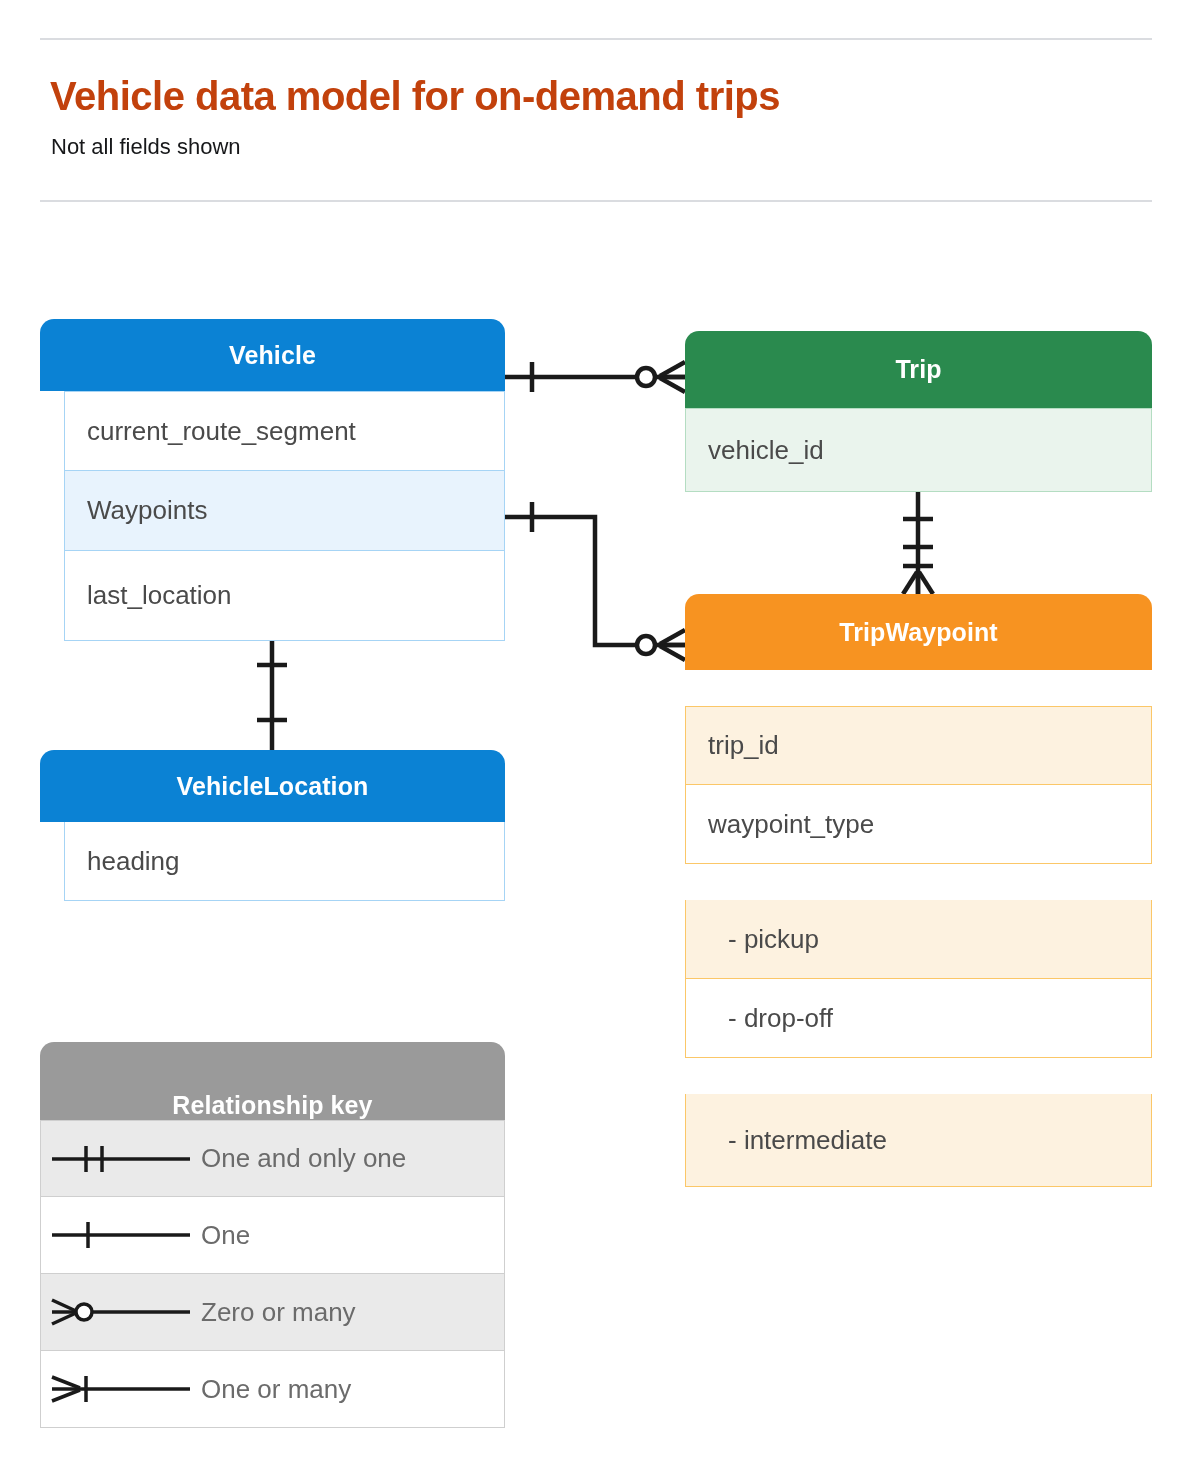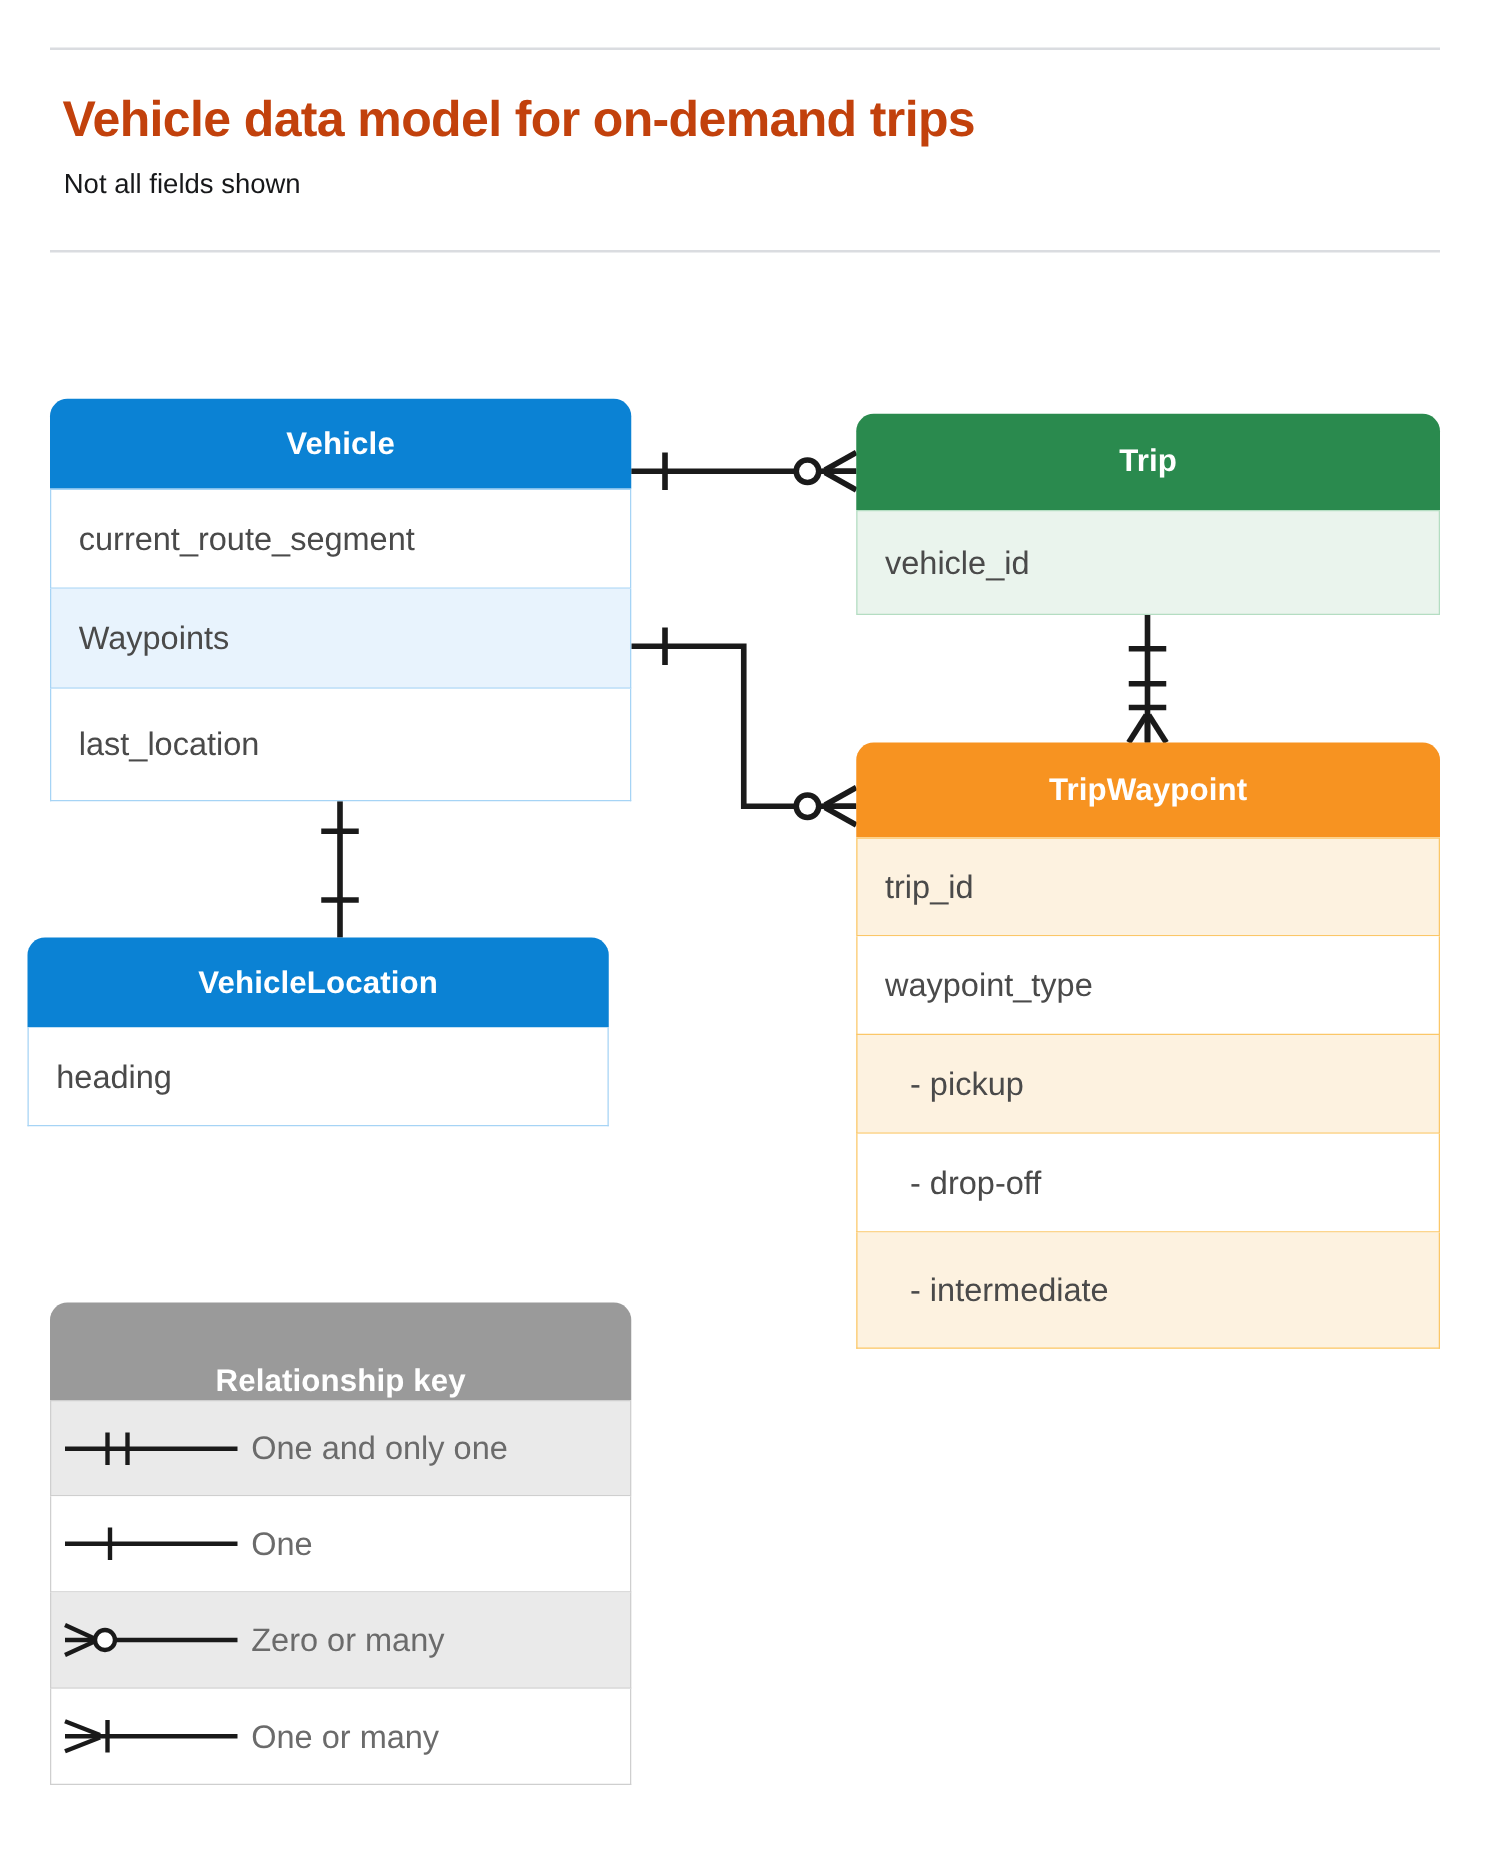--- a/index.html
+++ b/index.html
@@ -72,38 +72,39 @@
     border-width: 0 1.6px 1.6px 1.6px;
     border-style: solid;
   }
   .entity-row.indent { padding-left: 42px; }
 
   
   .e-blue .entity-header { background: #0b82d4; }
   .e-blue .entity-row {
     border-color: #a6d4f5;
     background: #ffffff;
+    margin-left: 24px;
   }
   .e-blue .entity-row.alt { background: #e8f3fd; }
 
   
   .e-green .entity-header { background: #2a8a4e; }
   .e-green .entity-row {
     border-color: #b4ddc2;
     background: #ffffff;
   }
   .e-green .entity-row.alt { background: #eaf4ed; }
 
   
   .e-orange .entity-header { background: #f79321; }
   .e-orange .entity-row {
     border-color: #fbc768;
     background: #ffffff;
   }
-  .e-orange .entity-row.alt { background: #fdf2e0; }
+  .e-orange .entity-row.alt { background: #fdf2e0; margin-top: 36px; }
 
   
   .e-gray .entity-header { background: #9a9a9a; align-items: flex-end; }
   .e-gray .entity-row {
     border-color: #cfcfcf;
     background: #ffffff;
     padding-left: 0;
   }
   .e-gray .entity-row.alt { background: #eaeaea; }
 
@@ -222,21 +223,21 @@
     <span>-  pickup</span>
   </div>
   <div class="entity-row indent" style="height:79px;">
     <span>-  drop-off</span>
   </div>
   <div class="entity-row alt indent" style="height:93px;">
     <span>-  intermediate</span>
   </div>
 </div>
 
-<div class="entity e-blue" style="left:22px; top:750px; width:465px;">
+<div class="entity e-blue" style="left:40px; top:750px; width:465px;">
   <div class="entity-header" style="height:72px;">
     <span>VehicleLocation</span>
   </div>
   <div class="entity-row" style="height:79px;">
     <span>heading</span>
   </div>
 </div>
 
 <div class="entity e-gray" style="left:40px; top:1042px; width:465px;">
   <div class="entity-header" style="height:78px;">

